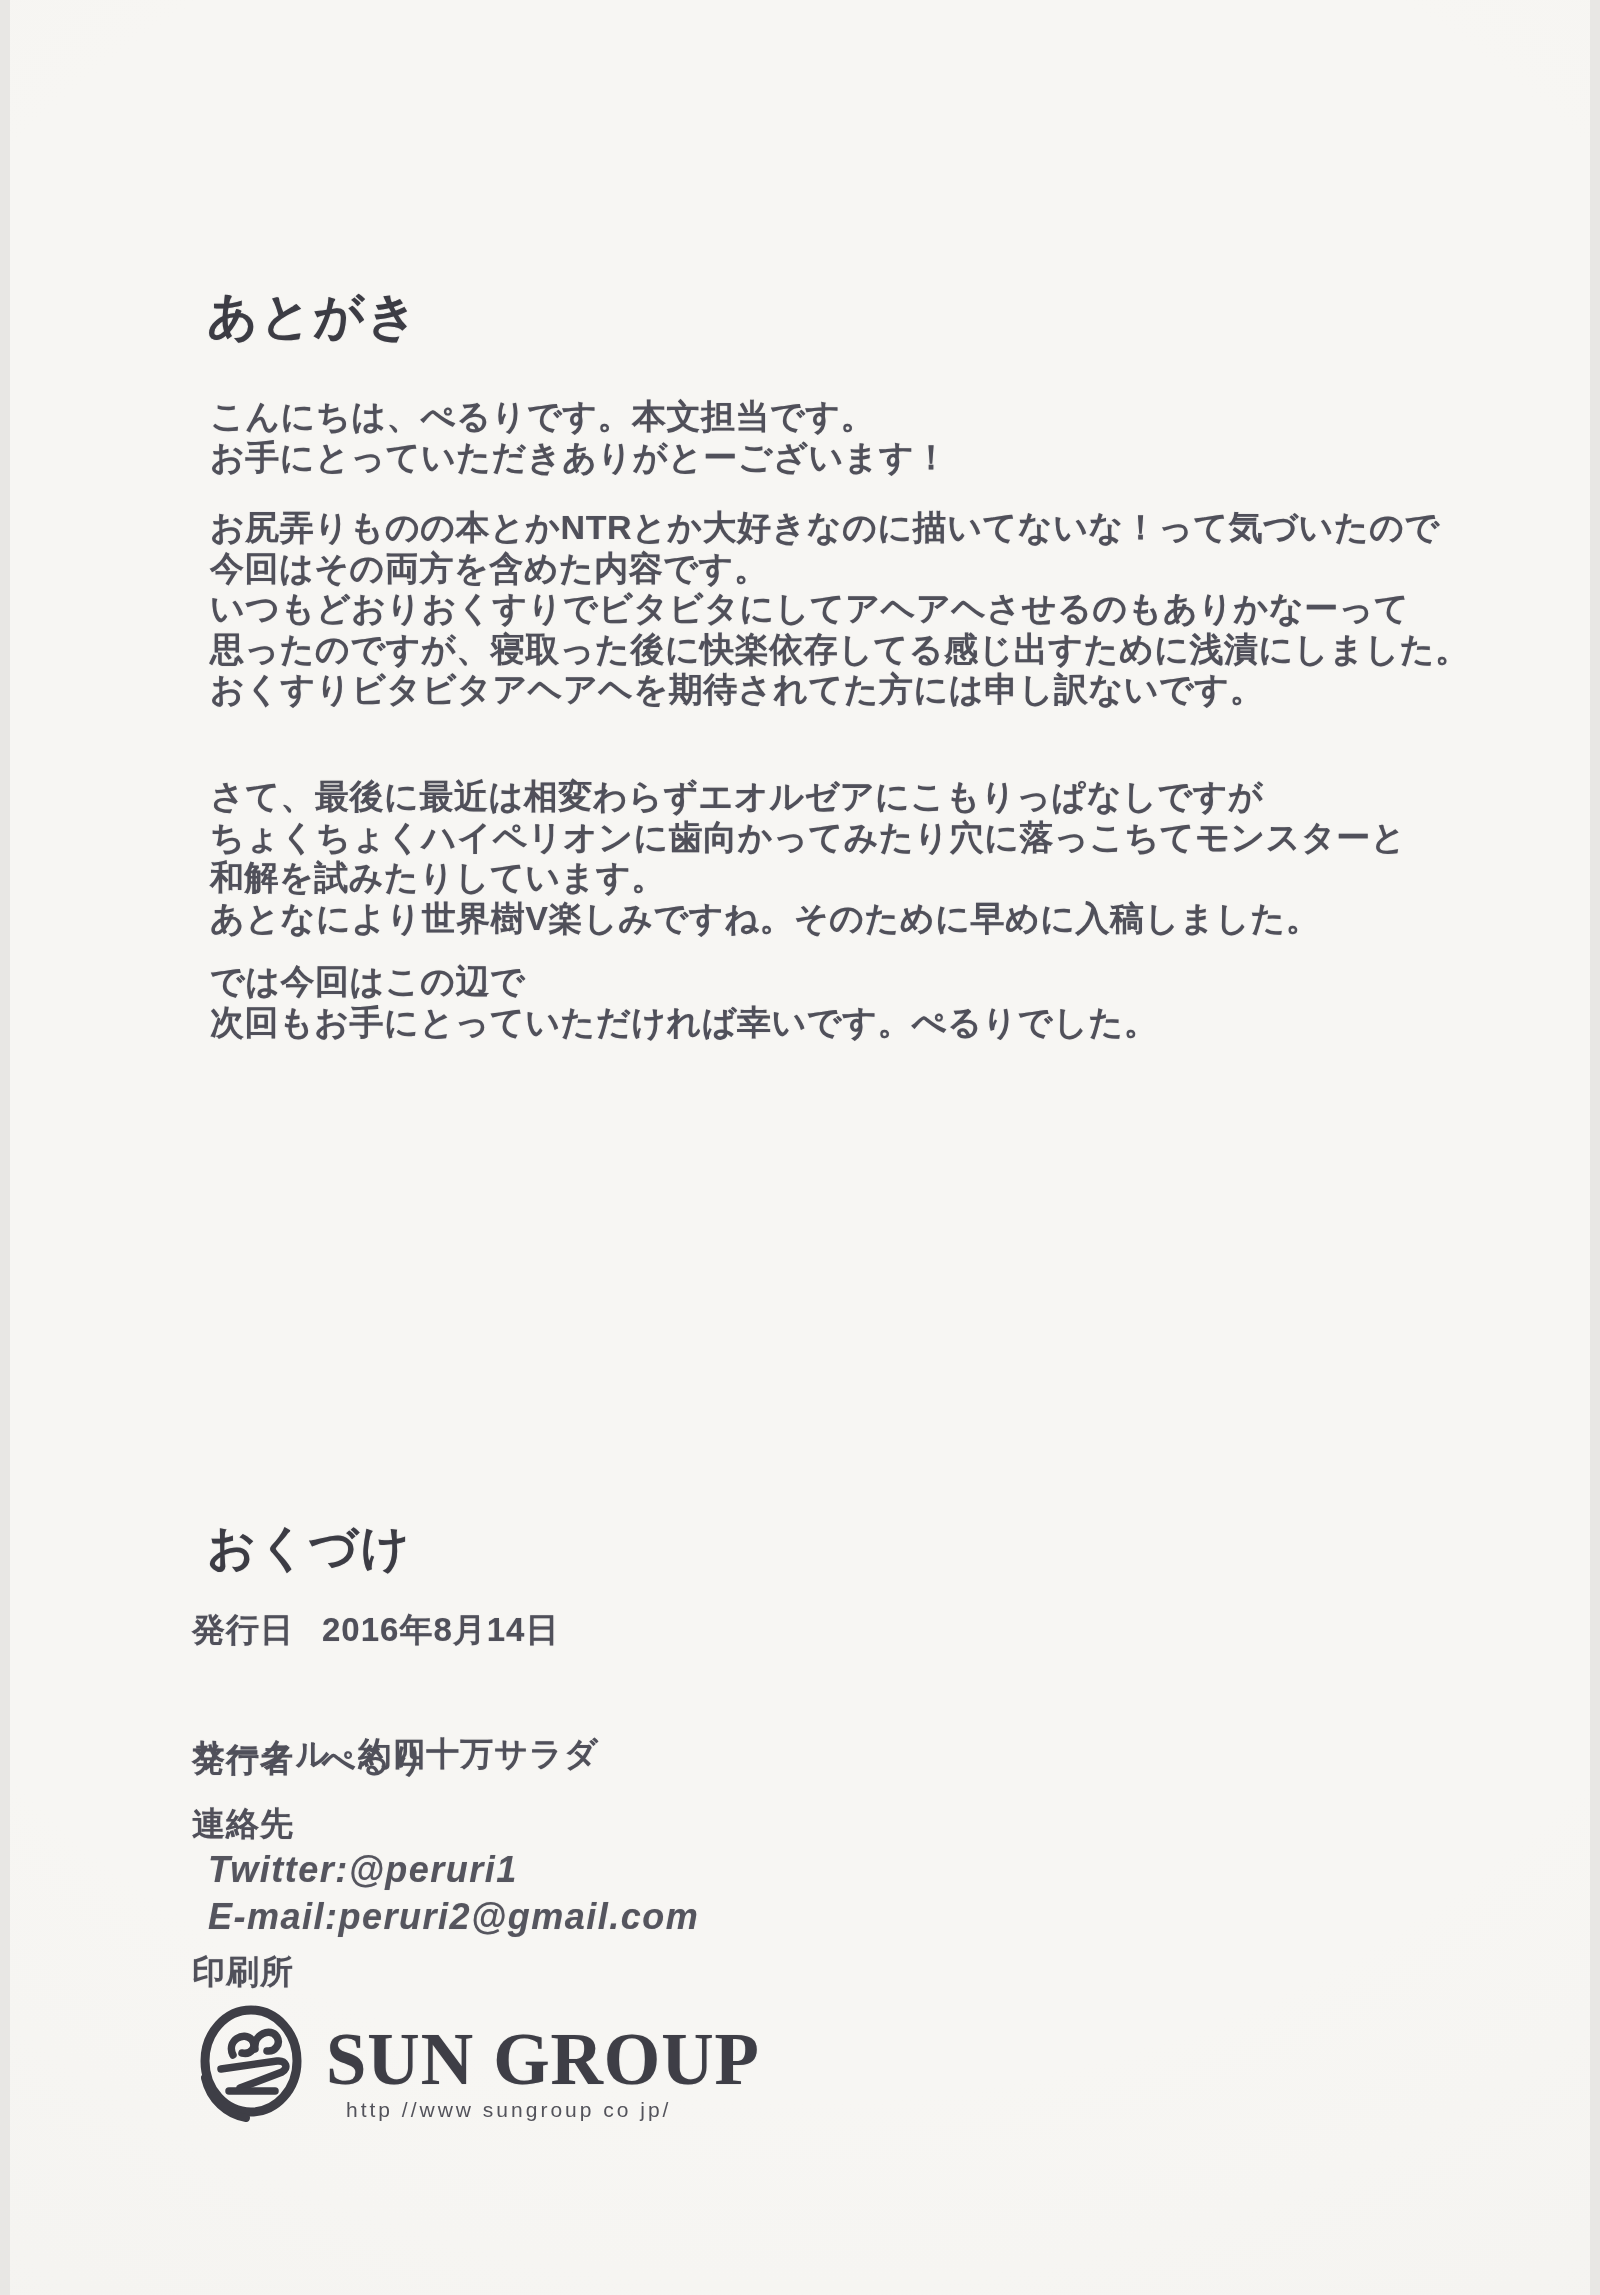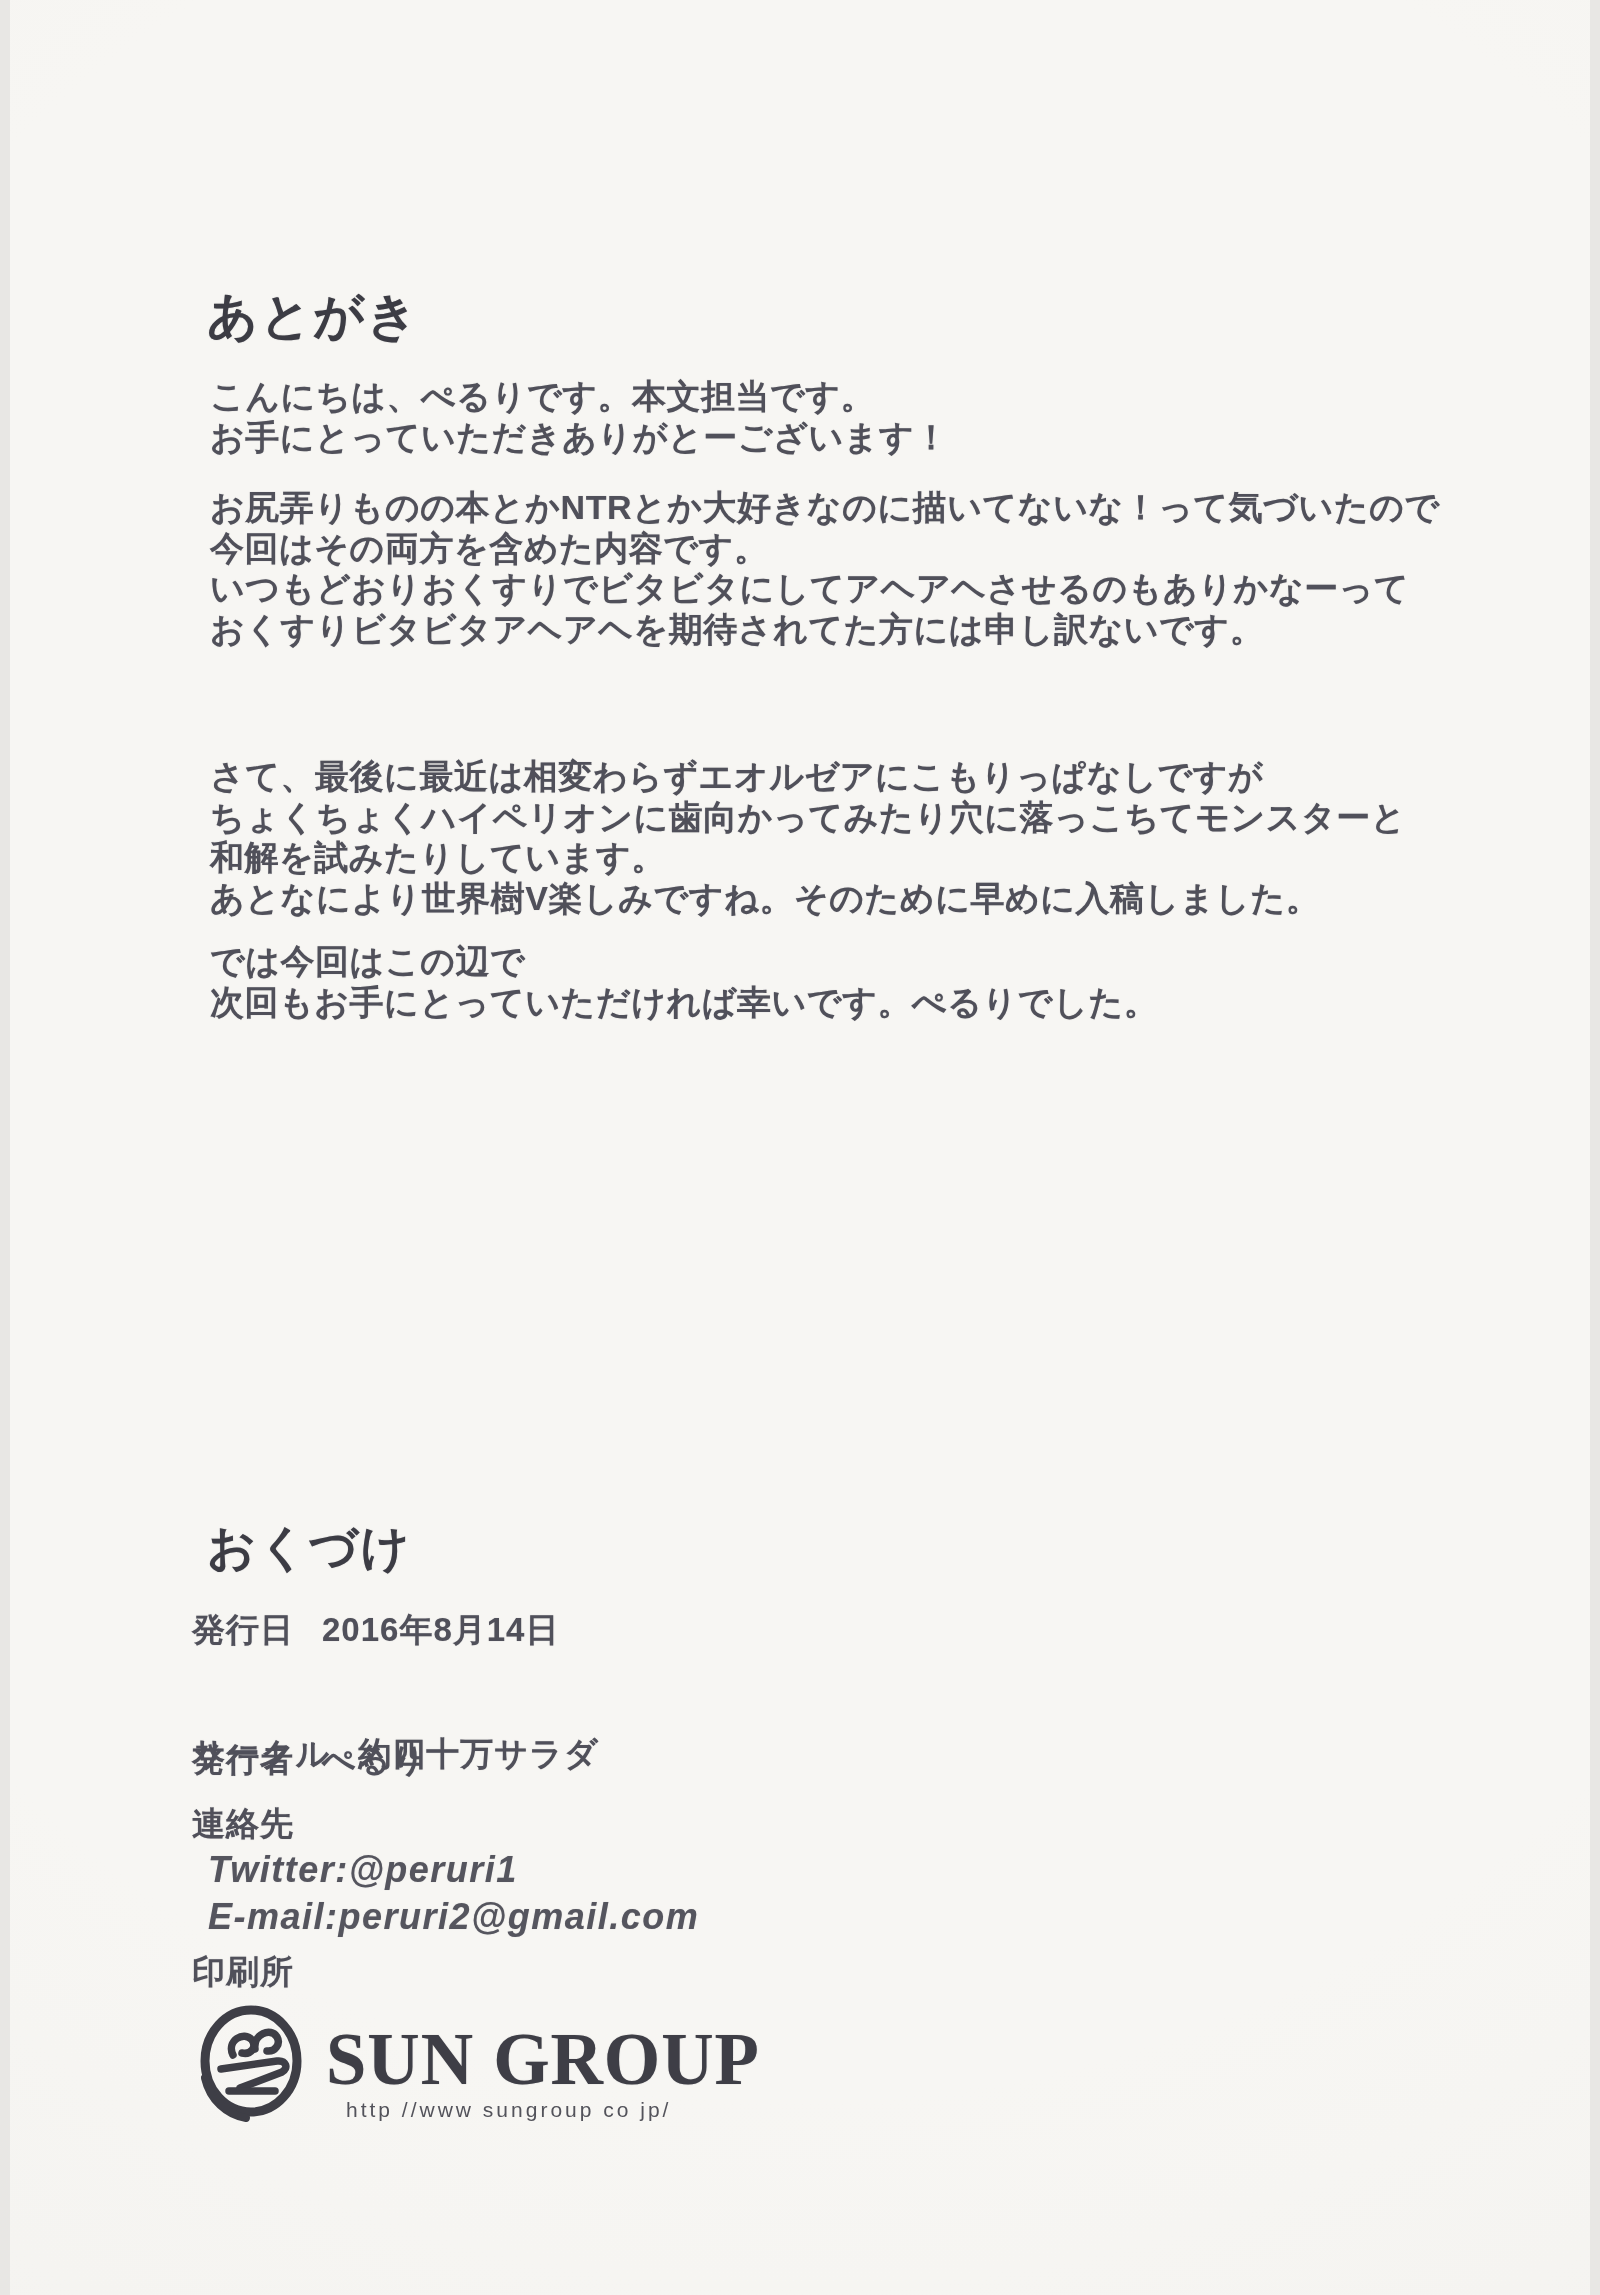--- a/index.html
+++ b/index.html
@@ -20,20 +20,21 @@
   }
   #afterword-heading{top:283px;font-size:50px;}
   #colophon-heading{top:1516px;font-size:48px;}
   .para{
     position:absolute;left:200px;
     font-size:34px;line-height:40.5px;
     font-weight:bold;color:#50505a;
     letter-spacing:.5px;
     text-shadow:0 0 1px rgba(80,80,90,.35);
     white-space:nowrap;
+    margin-top:20px;
   }
   #para-1{top:376px;}
   #para-2{top:487px;}
   #para-3{top:756px;}
   #para-4{top:941px;}
   .row{
     position:absolute;left:182px;
     display:flex;gap:28px;
     font-size:33px;font-weight:bold;color:#50505a;
     letter-spacing:1px;
@@ -81,20 +82,21 @@
 
   <div class="para" id="para-1">
     <div>こんにちは、ぺるりです。本文担当です。</div>
     <div>お手にとっていただきありがとーございます！</div>
   </div>
 
   <div class="para" id="para-2">
     <div>お尻弄りものの本とかNTRとか大好きなのに描いてないな！って気づいたので</div>
     <div>今回はその両方を含めた内容です。</div>
     <div>いつもどおりおくすりでビタビタにしてアヘアヘさせるのもありかなーって</div>
+    <div>思ったのですが、寝取った後に快楽依存してる感じ出すために浅漬にしました。</div>
     <div>おくすりビタビタアヘアヘを期待されてた方には申し訳ないです。</div>
   </div>
 
   <div class="para" id="para-3">
     <div>さて、最後に最近は相変わらずエオルゼアにこもりっぱなしですが</div>
     <div>ちょくちょくハイペリオンに歯向かってみたり穴に落っこちてモンスターと</div>
     <div>和解を試みたりしています。</div>
     <div>あとなにより世界樹V楽しみですね。そのために早めに入稿しました。</div>
   </div>
 

